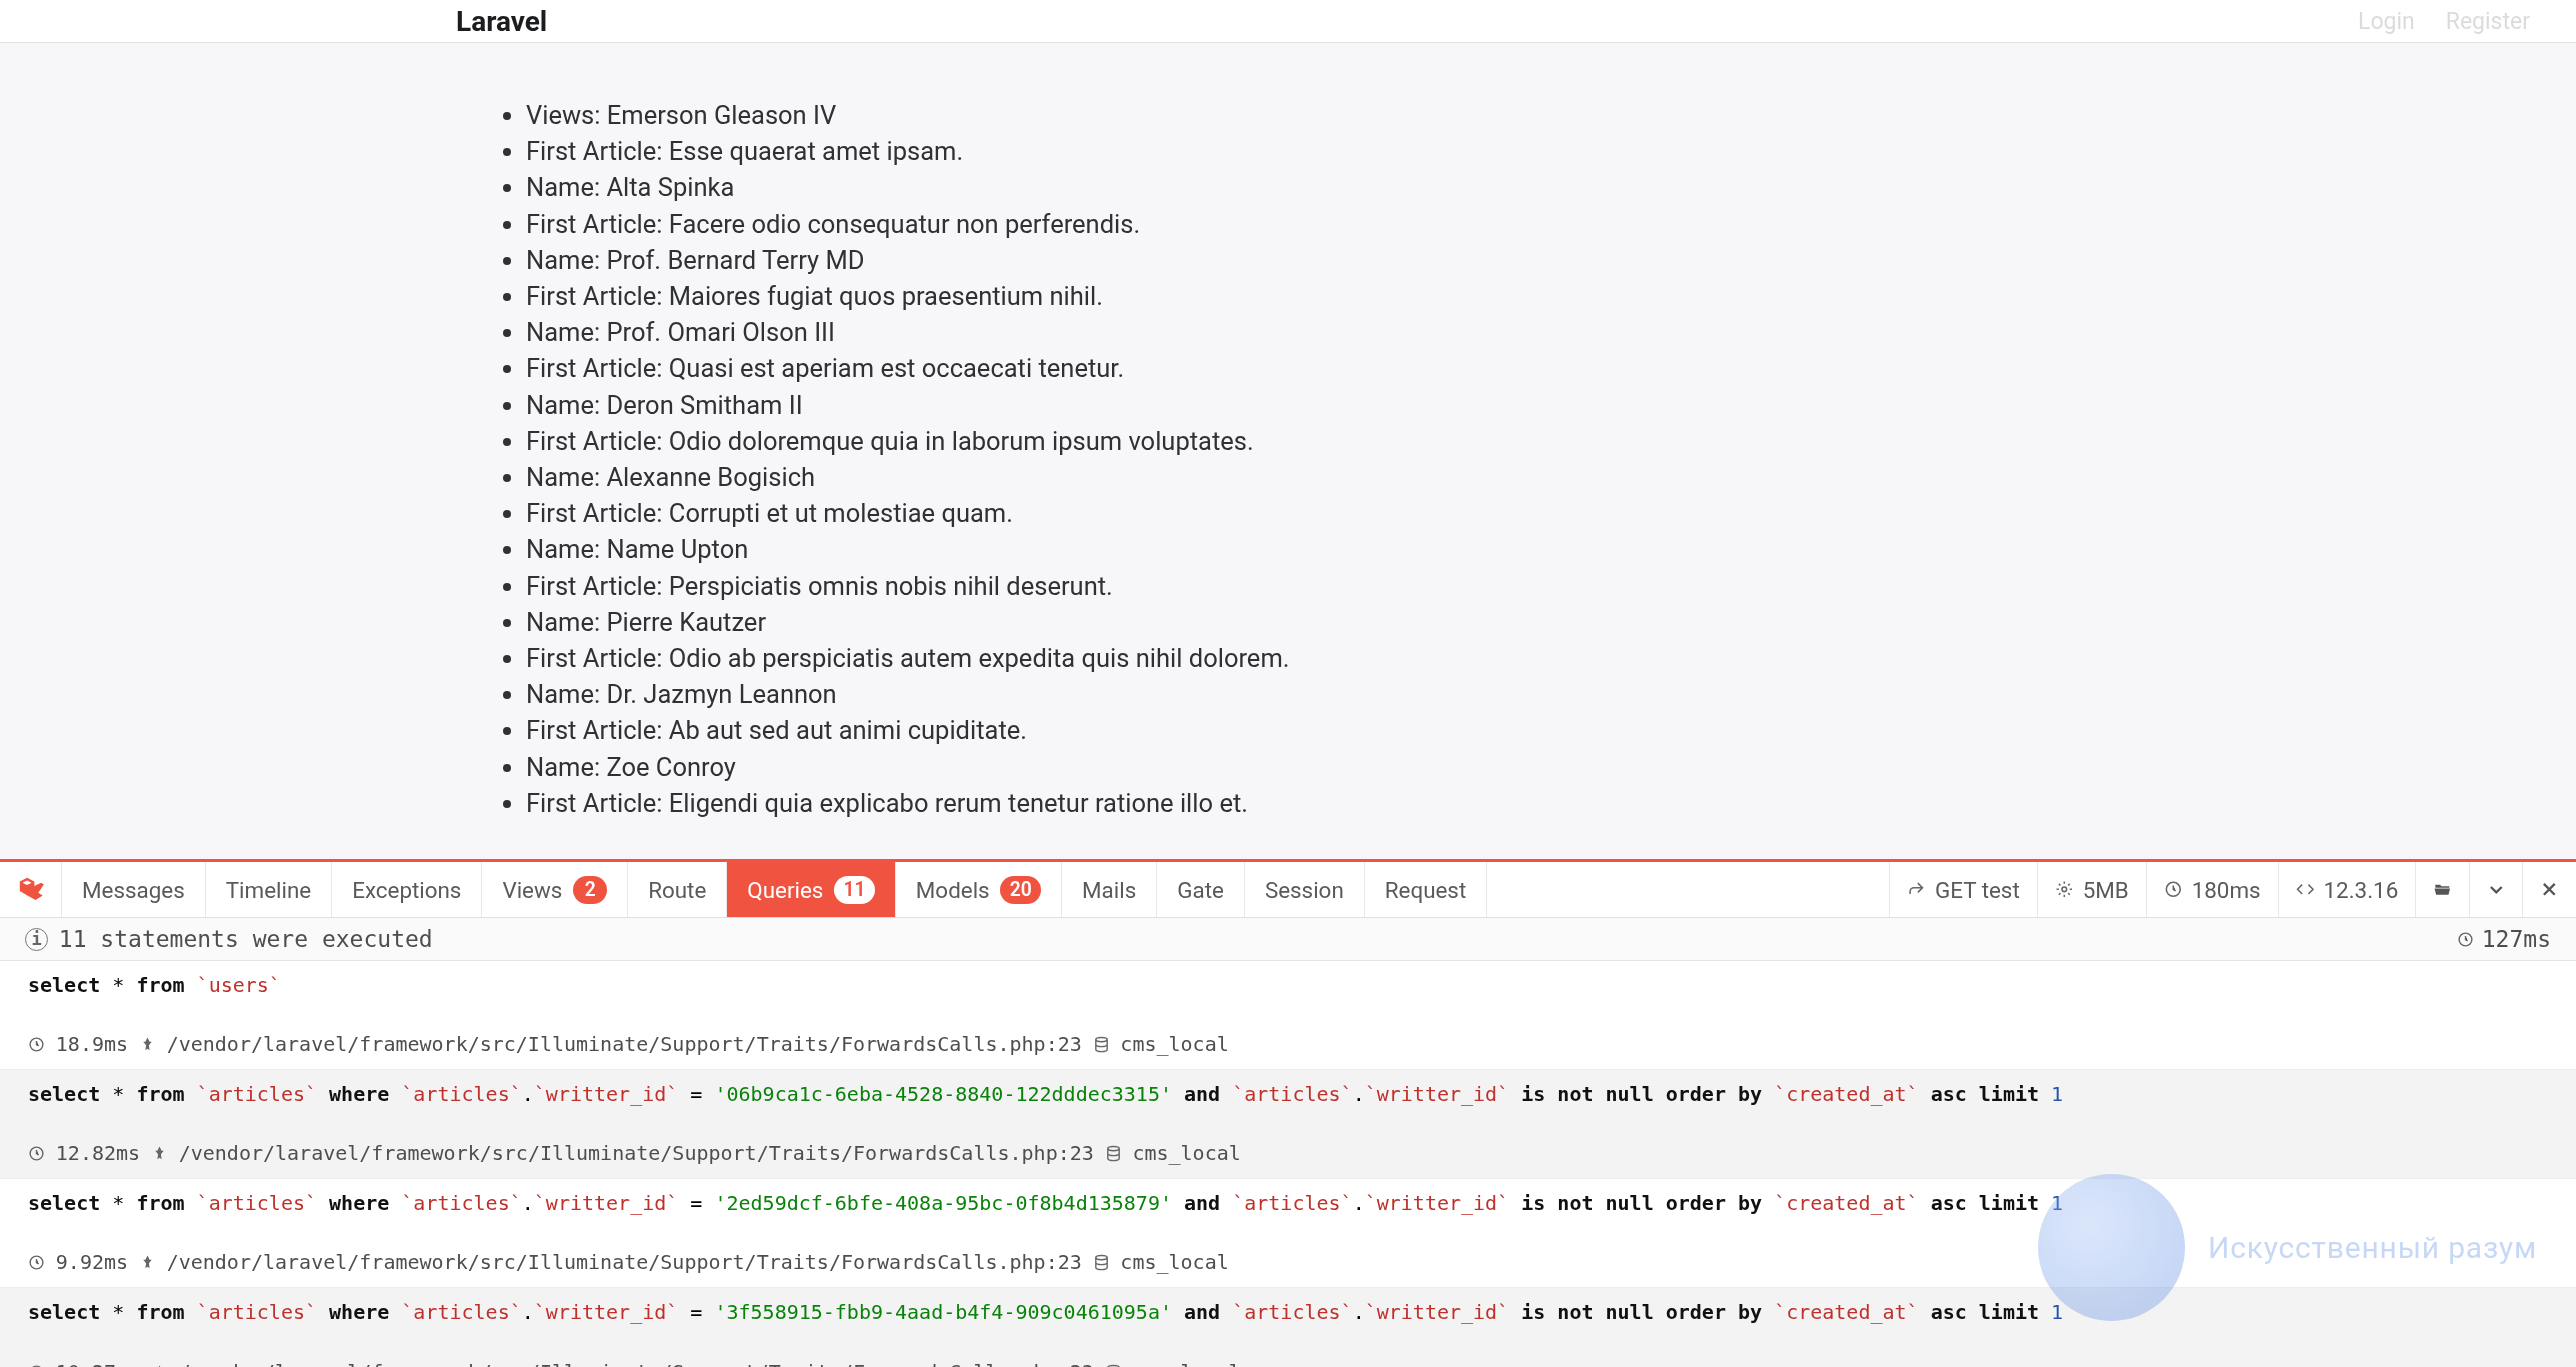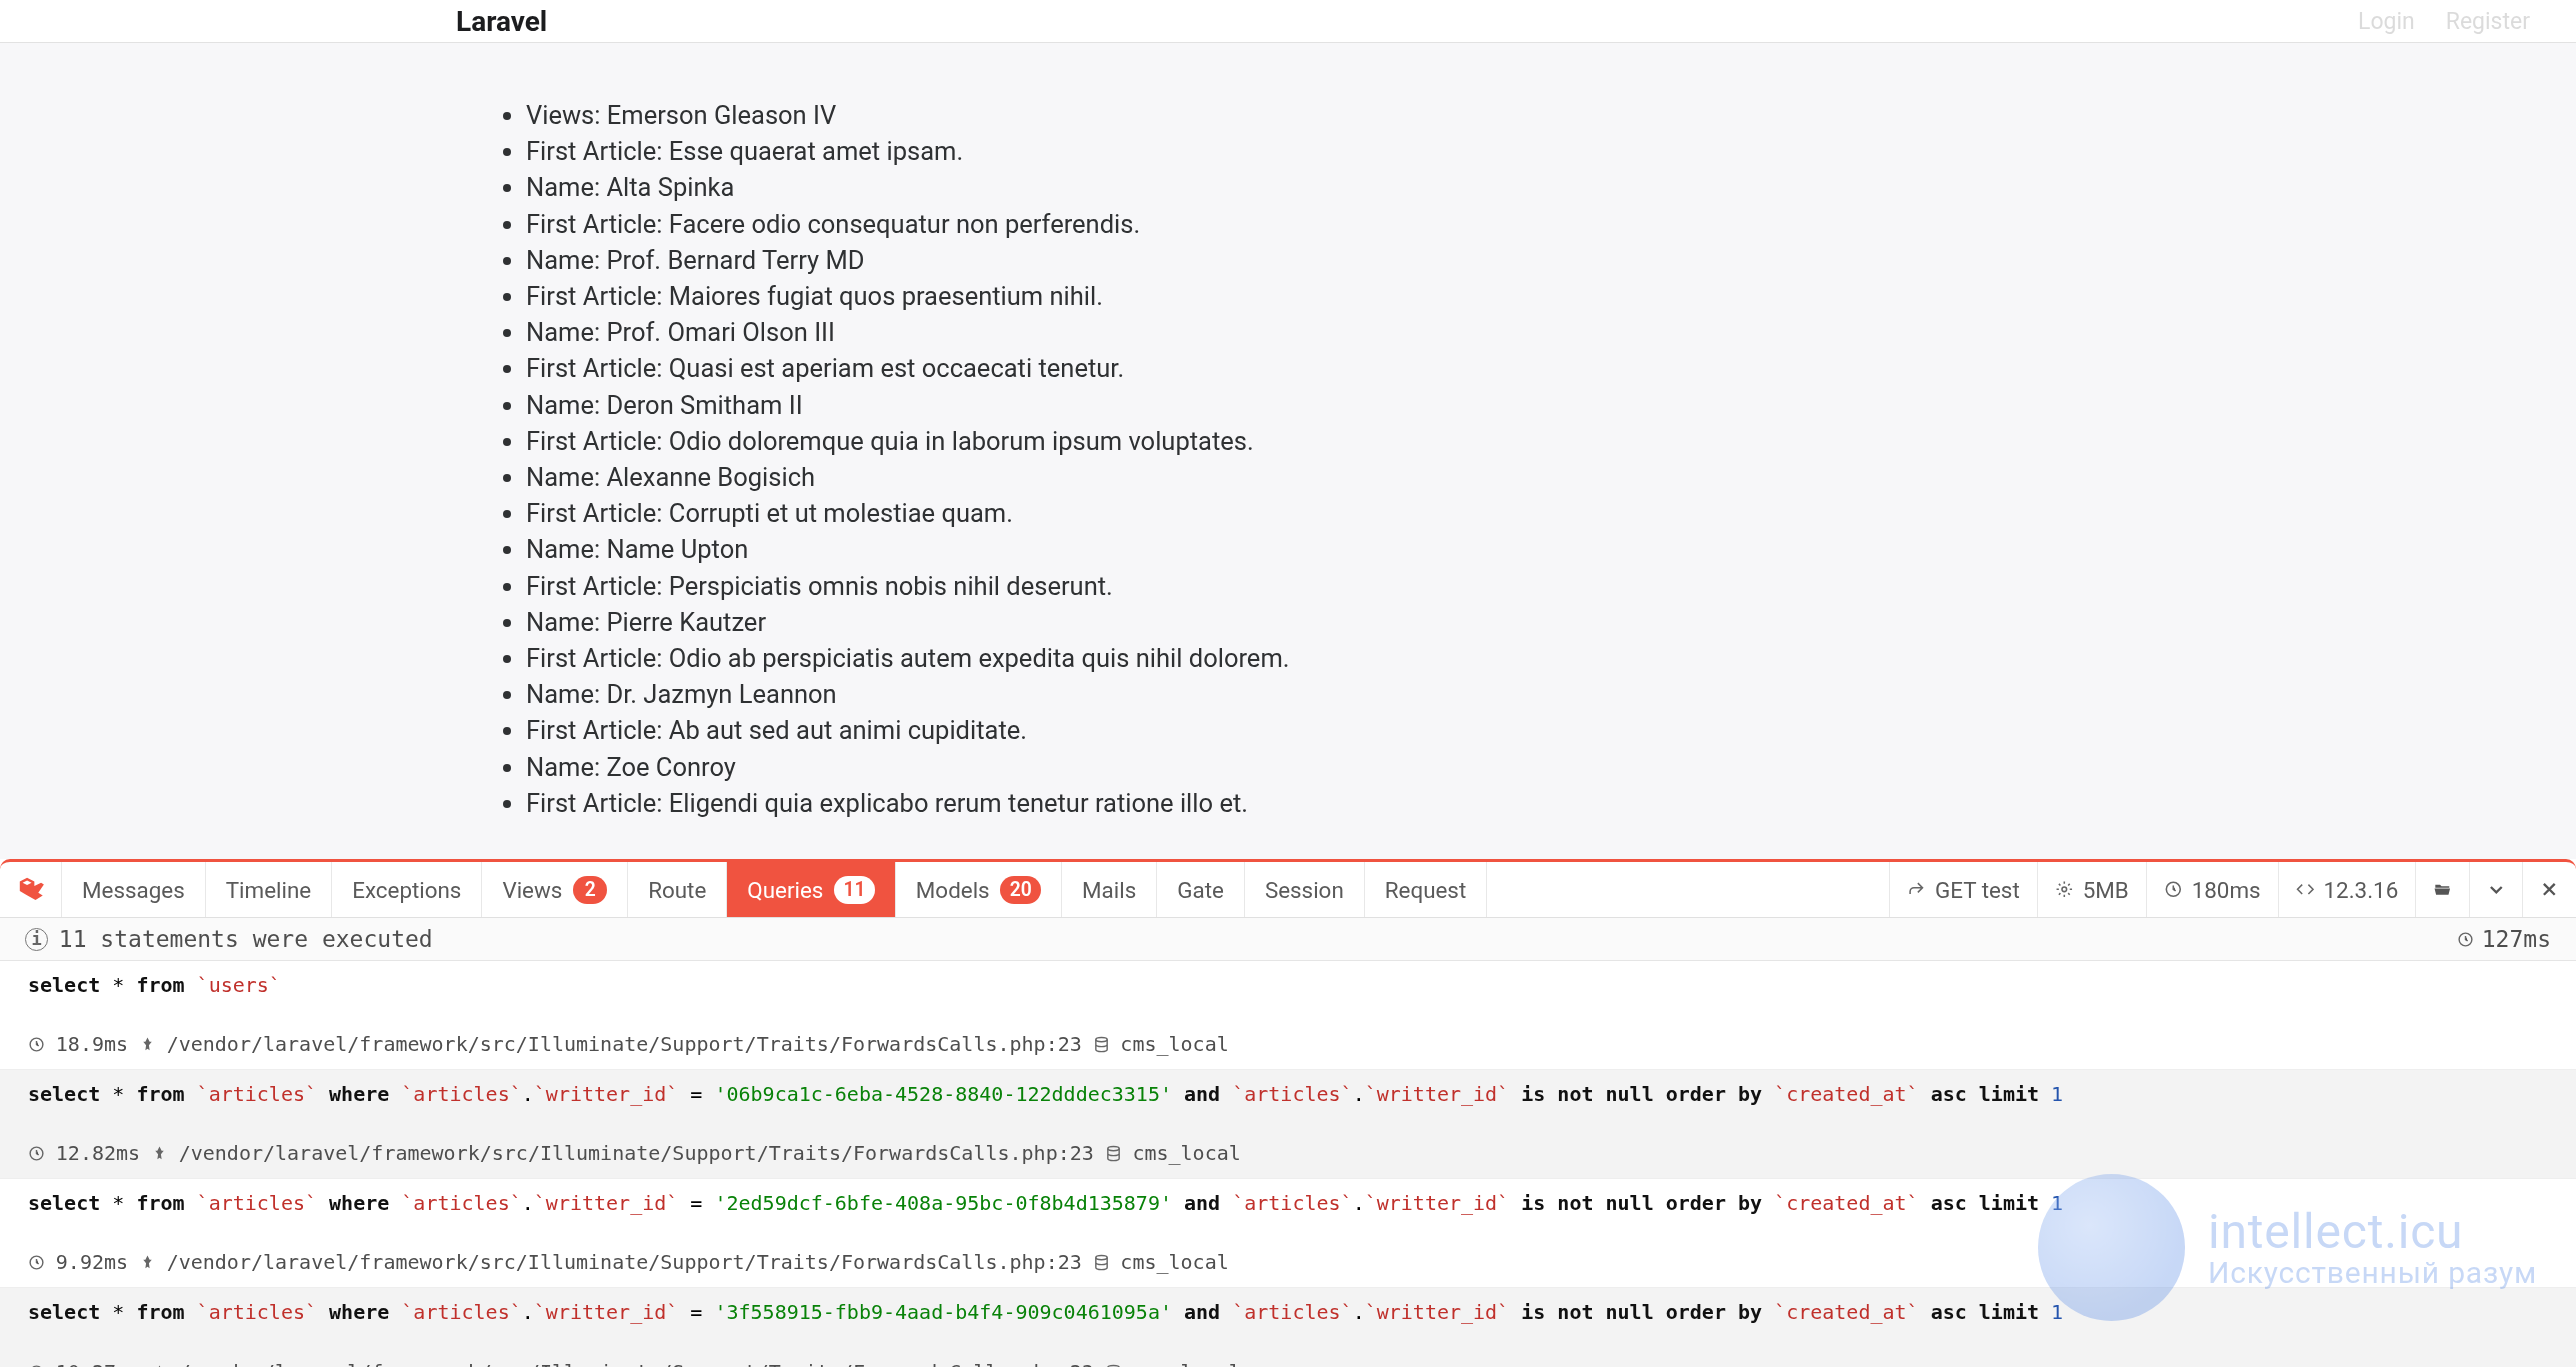--- a/index.html
+++ b/index.html
@@ -49,21 +49,20 @@
     font-size: 25.5px;
     line-height: 1.42;
   }
 
   
   .debugbar {
     border-top: 3.9px solid #f05340;
     font-size: 22.4px;
     background: #fff;
     height: 509px;
-    border-radius: 10px;
   }
   .db-nav {
     display: flex;
     align-items: stretch;
     height: 56px;
     border-bottom: 1.5px solid #e0e0e0;
   }
   .db-logo {
     width: 62px;
     display: flex;
@@ -386,17 +385,16 @@
           </svg>
           <span>cms_local</span>
         </div>
       </div>
     </div>
 </div>
 
 <div class="watermark">
   <div class="circle"></div>
   <div>
-    <div class="txt">intellect.icu</div>
     <div class="txt sub">Искусственный разум</div>
   </div>
 </div>
 
 
 </body></html>

